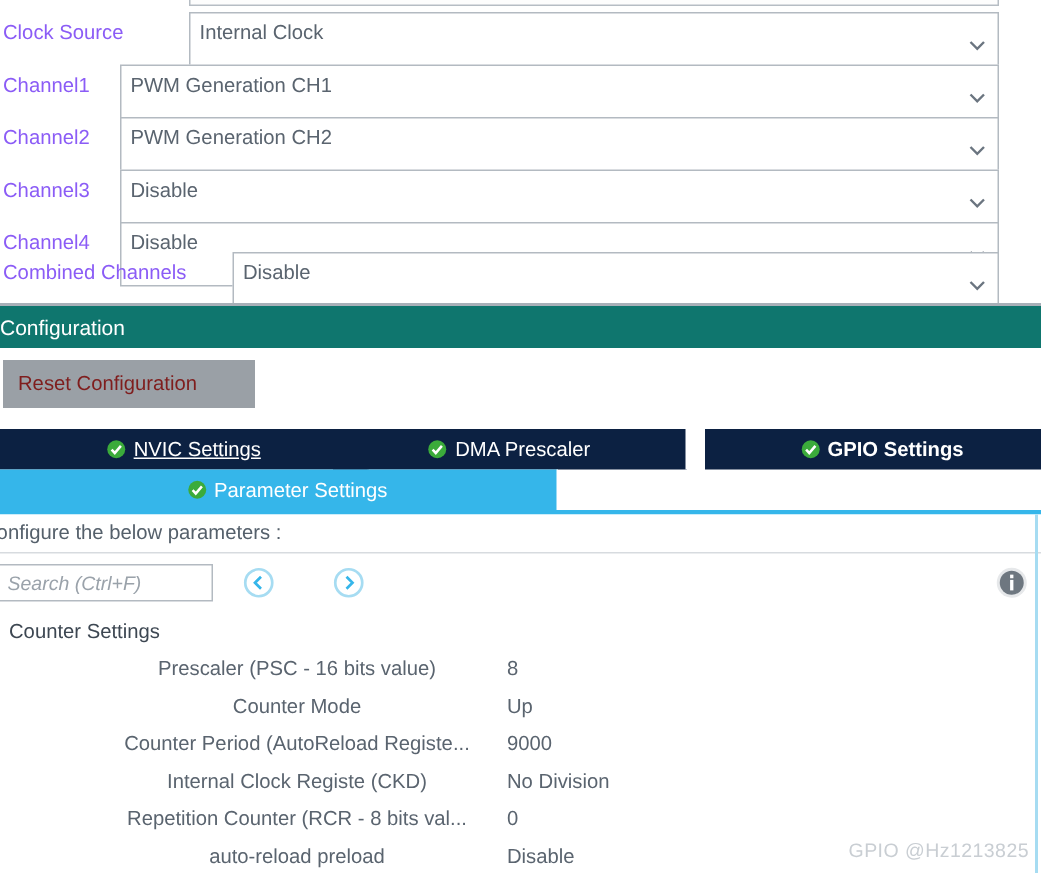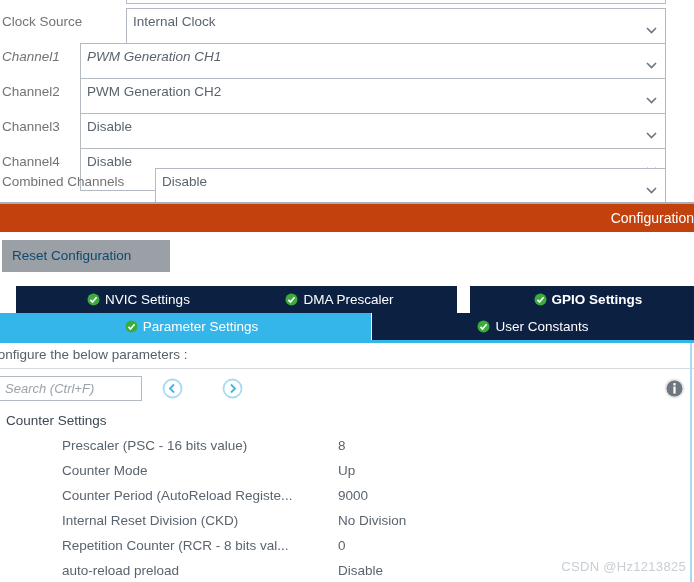--- a/index.html
+++ b/index.html
@@ -39,21 +39,21 @@
     left: 0;
     width: 694px;
     height: 35px;
   }
   .cfg-row .row-label {
     position: absolute;
     left: 2px; top: 0;
     height: 27px;
     line-height: 27px;
     font-size: 13.5px;
-    color: #737373;
+    color: #8b5cf6;
     white-space: nowrap;
   }
   .cfg-row .combo {
     position: absolute;
     top: 0;
     height: 43px;
     border: 1px solid #b3bac1;
     background: #ffffff;
   }
   .cfg-row .combo .combo-text {
@@ -79,42 +79,42 @@
 
   
   #row-combined { top: 168px; padding-left: 13px; }
   #row-combined .combo { left: 155px; width: 511px; }
 
   
   #config-bar {
     position: absolute;
     left: 0; top: 202px;
     width: 694px; height: 30px;
-    background: #c2410c;
+    background: #0f766e;
     border-top: 2px solid #a8b0b8;
     color: #ffffff;
     font-size: 14px;
-    text-align: right;
+    text-align: left;
     line-height: 28px;
   }
 
   
   #reset-area {
     position: absolute;
     left: 0; top: 232px;
     width: 694px; height: 54px;
     background: #ffffff;
   }
   #reset-button {
     position: absolute;
     left: 2px; top: 8px;
     width: 168px; height: 32px;
     background: #9aa0a6;
     border: 1px solid #9aa0a6;
-    color: #0c4a6e;
+    color: #7f1d1d;
     font-size: 13.5px;
     line-height: 30px;
     padding-left: 9px;
     cursor: default;
   }
 
   
   #tab-strip {
     position: absolute;
     left: 0; top: 286px;
@@ -137,21 +137,21 @@
     cursor: default;
   }
   .tab.active { background: #35b6ea; padding-left: 12px; }
   .tab .tick {
     display: inline-block;
     vertical-align: -2px;
     width: 13px; height: 13px;
     margin-right: 5px;
   }
 
-  #tab-nvic { left: 16px;   width: 246px; }
+  #tab-nvic { left: 0;   width: 246px; text-decoration: underline; }
   #tab-dma  { left: 222px; width: 236px; }
   #tab-gpio { left: 470px; width: 236px; border-right: none; font-weight: bold; }
   #tab-param { left: 0;   width: 372px; }
   #tab-const { left: 372px; width: 322px; border-right: none; }
 
   
   #tab-underline {
     position: absolute;
     left: 0; top: 340px;
     width: 694px; height: 3px;
@@ -224,21 +224,21 @@
     width: 690px;
     border-left: none;
   }
   .group-header {
     height: 24px;
     line-height: 24px;
     padding-left: 6px;
     font-size: 13.5px;
     color: #3d4752;
   }
-  .param-row { position: relative; height: 25px; }
+  .param-row { position: relative; height: 25px; text-align: center; }
   .param-row .p-name {
     position: absolute;
     left: 62px; top: 0;
     width: 272px; height: 25px;
     line-height: 25px;
     font-size: 13.5px;
     color: #5a646f;
     white-space: nowrap;
     overflow: hidden;
   }
@@ -282,21 +282,21 @@
     <div class="combo">
       <div class="combo-text">Internal Clock</div>
       <span class="chev">
         <svg width="11" height="7" viewBox="0 0 11 7">
             <polyline points="1,1 5.5,5.5 10,1" fill="none" stroke="#6b7580" stroke-width="1.6"></polyline>
           </svg>
       </span>
     </div>
   </div>
 
-  <div class="cfg-row row-ch" style="top:43px;font-style:italic;">
+  <div class="cfg-row row-ch" style="top:43px;">
     <div class="row-label">Channel1</div>
     <div class="combo">
       <div class="combo-text">PWM Generation CH1</div>
       <span class="chev">
         <svg width="11" height="7" viewBox="0 0 11 7">
             <polyline points="1,1 5.5,5.5 10,1" fill="none" stroke="#6b7580" stroke-width="1.6"></polyline>
           </svg>
       </span>
     </div>
   </div>
@@ -384,28 +384,20 @@
     </div>
   </div>
   <div class="tab-row" id="tab-row-2">
     <div class="tab active" id="tab-param">
       <span class="tick">
         <svg width="13" height="13" viewBox="0 0 13 13">
             <circle cx="6.5" cy="6.5" r="6" fill="#3bab3b"></circle>
             <polyline points="3.4,6.8 5.5,9 9.6,4.2" fill="none" stroke="#ffffff" stroke-width="1.7"></polyline>
           </svg>
       </span><span>Parameter Settings</span>
-    </div>
-    <div class="tab" id="tab-const">
-      <span class="tick">
-        <svg width="13" height="13" viewBox="0 0 13 13">
-            <circle cx="6.5" cy="6.5" r="6" fill="#3bab3b"></circle>
-            <polyline points="3.4,6.8 5.5,9 9.6,4.2" fill="none" stroke="#ffffff" stroke-width="1.7"></polyline>
-          </svg>
-      </span><span>User Constants</span>
     </div>
   </div>
 </div>
 <div id="tab-underline"></div>
 
 <div id="param-pane">
 
   <div id="configure-hint">Configure the below parameters :</div>
   <div id="hint-rule"></div>
 
@@ -442,29 +434,29 @@
     </div>
     <div class="param-row">
       <div class="p-name">Counter Mode</div>
       <div class="p-value">Up</div>
     </div>
     <div class="param-row">
       <div class="p-name">Counter Period (AutoReload Registe...</div>
       <div class="p-value">9000</div>
     </div>
     <div class="param-row">
-      <div class="p-name">Internal Reset Division (CKD)</div>
+      <div class="p-name">Internal Clock Registe (CKD)</div>
       <div class="p-value">No Division</div>
     </div>
     <div class="param-row">
       <div class="p-name">Repetition Counter (RCR - 8 bits val...</div>
       <div class="p-value">0</div>
     </div>
     <div class="param-row">
       <div class="p-name">auto-reload preload</div>
       <div class="p-value">Disable</div>
     </div>
   </div>
 </div>
 
 <div id="pane-right-edge"></div>
 
-<div id="watermark">CSDN @Hz1213825</div>
+<div id="watermark">GPIO @Hz1213825</div>
 
 </body></html>

